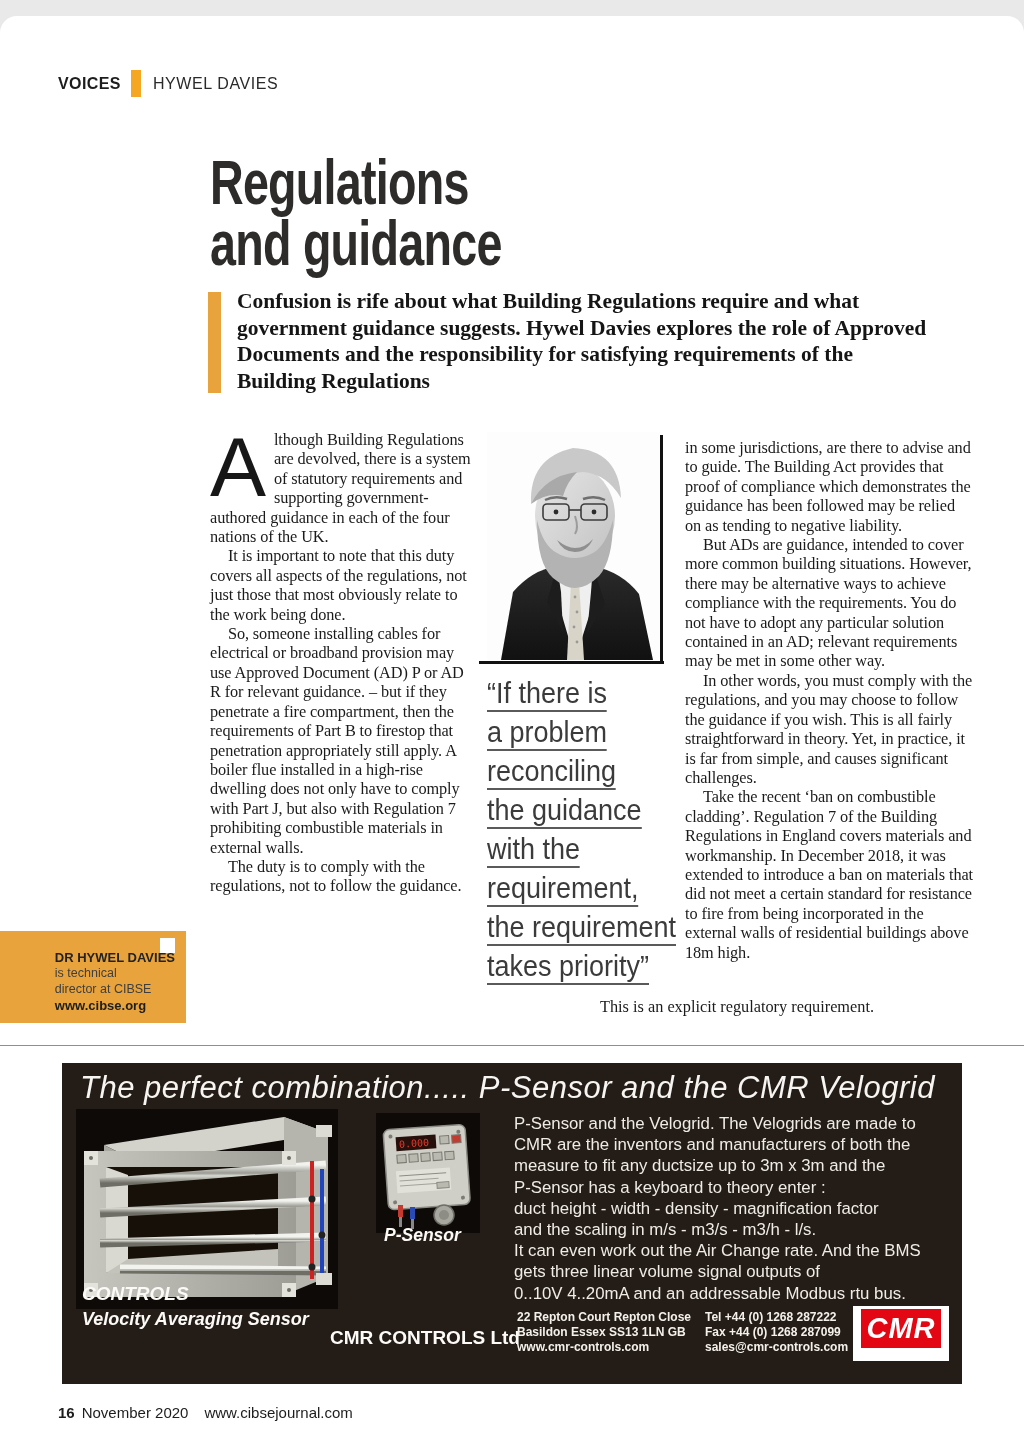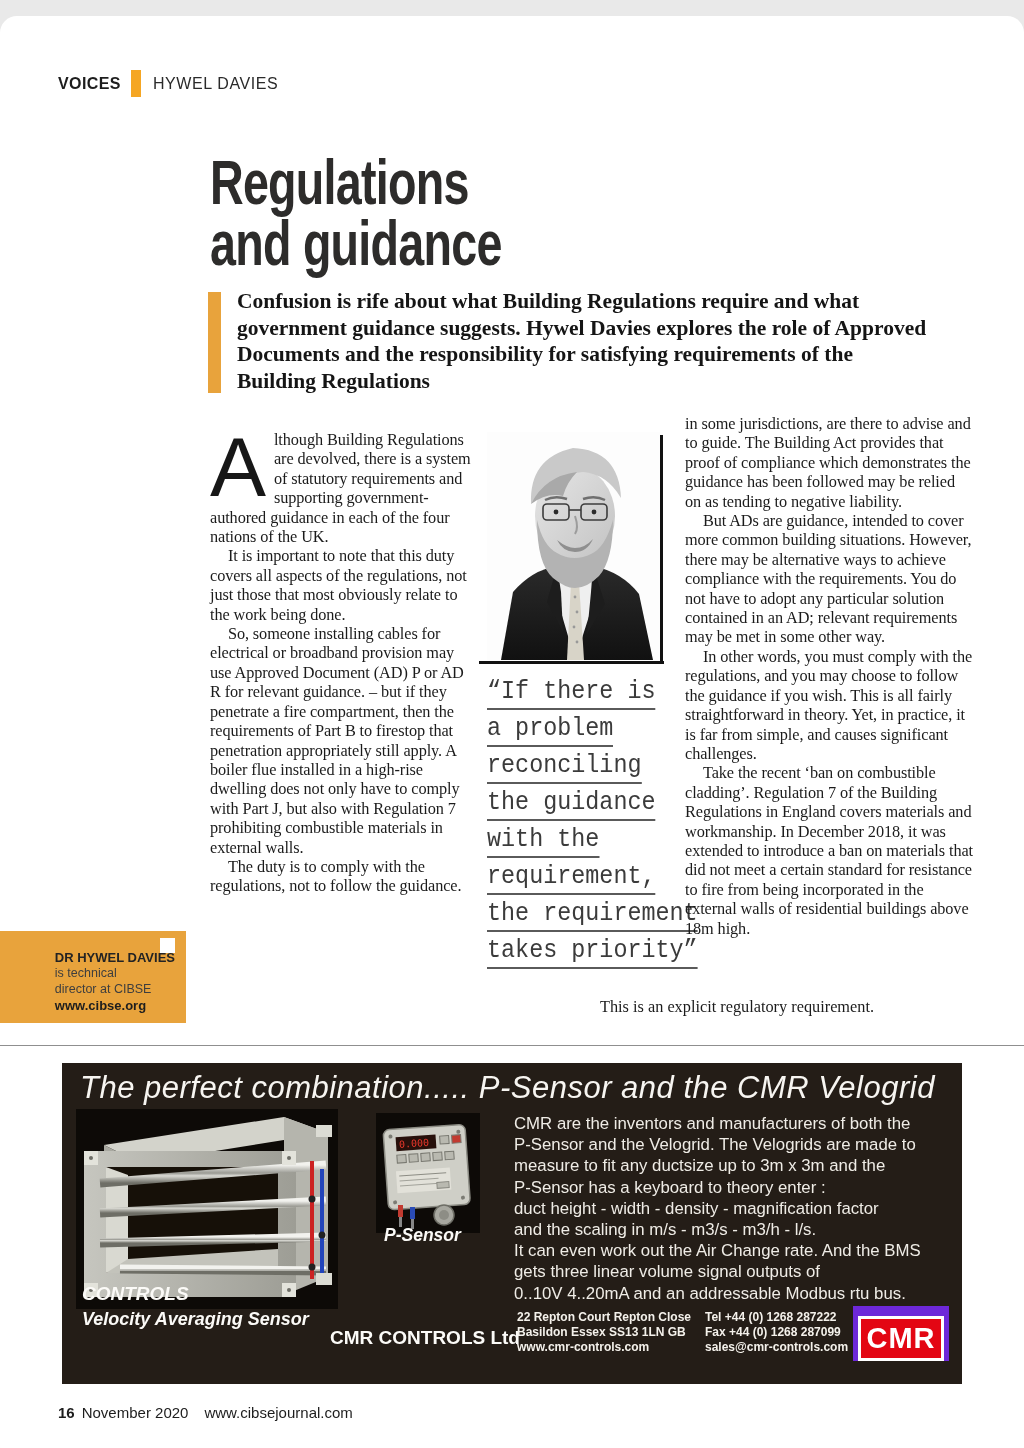--- a/index.html
+++ b/index.html
@@ -28,35 +28,35 @@
     font-family:"Liberation Serif", serif; font-size:21.5px; line-height:26.5px;
     font-weight:600; color:#151515; }
   .standfirst b { font-weight:700; }
 
   
   .col { position:absolute; font-size:16.3px; line-height:19.4px; color:#1b1b1b;
     letter-spacing:-0.1px; }
   .col p { margin:0; text-indent:1.1em; }
   .col p.first { text-indent:0; }
   #col1 { left:210px; top:414px; width:268px; }
-  #col3 { left:685px; top:398px; width:288px; }
+  #col3 { left:685px; top:422px; width:288px; }
   .dropcap { float:left; font-family:"Liberation Sans", sans-serif; font-weight:400;
     font-size:84px; line-height:70px; padding:2px 8px 0 0; color:#171717; }
   .bottom-line { position:absolute; font-size:16.3px; line-height:19.4px; color:#1b1b1b; white-space:nowrap; }
   #span-line { left:210px; top:981px; text-indent:1.1em; }
   #col3-last { left:600px; top:981px; }
 
   
   .portrait { position:absolute; left:487px; top:416px; width:176px; height:228px; background:#fff; }
   .frame-v { position:absolute; left:660px; top:419px; width:3px; height:229px; background:#111; }
   .frame-h { position:absolute; left:479px; top:645px; width:185px; height:3px; background:#111; }
 
   
   .quote { position:absolute; left:487px; top:660px; width:200px;
-    font-family:Liberation Mono, monospace; color:#3b3b3b; font-size:26px; }
+    font-family:Liberation Sans, sans-serif; color:#3b3b3b; font-size:30px; }
   .quote-line { display:inline-block; border-bottom:2px solid #5a5a5a;
     padding-bottom:4px; margin-bottom:3px; white-space:nowrap; line-height:26px;
     transform:scaleX(.9); transform-origin:left top; }
 
   
   .author-box { position:absolute; left:0; top:915px; width:186px; height:92px;
     background:#E8A33C; font-family:"Liberation Sans", sans-serif; }
   .author-square { position:absolute; right:11px; top:7px; width:15px; height:15px; background:#fff; }
   .author-text { position:absolute; right:11px; top:18px; }
   .author-name { font-weight:bold; font-size:13px; color:#232323; line-height:17px; }
@@ -80,21 +80,21 @@
     font-size:18px; color:#fbfaf7; }
   .psensor-img { position:absolute; left:314px; top:50px; }
   .psensor-label { position:absolute; left:322px; top:162px; font-style:italic; font-weight:bold;
     font-size:17.5px; color:#fbfaf7; }
   .ad-company { position:absolute; left:268px; top:264px; font-weight:bold; font-size:19px; color:#fcfbf8; }
   .ad-address, .ad-contact { position:absolute; top:247px; font-weight:bold;
     font-size:12px; line-height:15px; color:#f4f1eb; white-space:nowrap; }
   .ad-address { left:455px; }
   .ad-contact { left:643px; }
   .cmr-logo { position:absolute; left:791px; top:243px; width:96px; height:55px;
-    background:#6d28d9; display:flex; align-items:flex-end; justify-content:center; }
+    background:#ffffff; display:flex; align-items:flex-start; justify-content:center;font-style:italic; }
   .cmr-logo-inner { width:86px; height:45px; border:3px solid #fff; background:#E30613;
     display:flex; align-items:center; justify-content:center;
     font-weight:bold; font-size:29px; letter-spacing:1px; color:#fff;
     font-family:"Liberation Sans", sans-serif; }
 
   
   .footer { position:absolute; left:58px; top:1388px; font-family:"Liberation Sans", sans-serif;
     font-size:15px; color:#1d1d1d; }
   .footer .pn { font-weight:bold; margin-right:7px; }
   .footer .issue { margin-right:16px; }
@@ -296,22 +296,22 @@
         <rect x="23" y="104" width="3" height="10" fill="#888"></rect>
         <rect x="35" y="106" width="3" height="10" fill="#888"></rect>
 
         <circle cx="68" cy="102" r="10" fill="#a8a8a0" stroke="#6e6e66" stroke-width="1.5"></circle>
         <circle cx="68" cy="102" r="5" fill="#8d8d85"></circle>
       </svg>
     </div>
     <div class="psensor-label">P-Sensor</div>
 
     <div class="ad-body">
+      <div>P-Sensor and the Velogrid.  The Velogrids are made to</div>
       <div>CMR are the inventors and manufacturers of both the</div>
-      <div>P-Sensor and the Velogrid.  The Velogrids are made to</div>
       <div>measure to fit any ductsize up to 3m x 3m and the</div>
       <div>P-Sensor has a keyboard to theory enter :</div>
       <div>duct height - width - density - magnification factor</div>
       <div>and the scaling in m/s - m3/s - m3/h - l/s.</div>
       <div>It can even work out the  Air Change rate.  And the BMS</div>
       <div>gets three linear volume signal outputs  of</div>
       <div>0..10V  4..20mA and an addressable Modbus rtu bus.</div>
     </div>
 
     <div class="ad-company">CMR CONTROLS Ltd</div>

